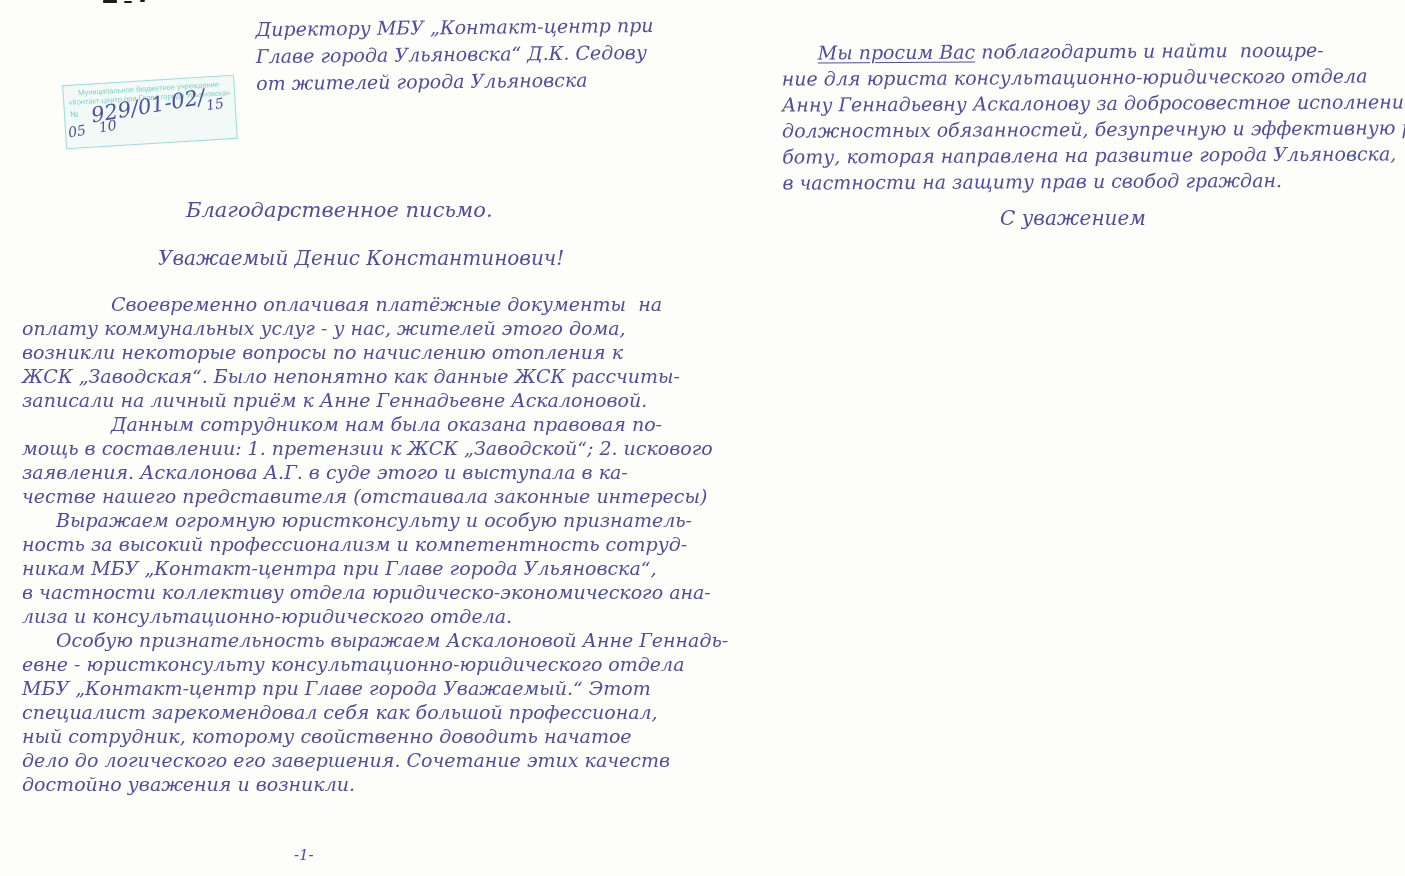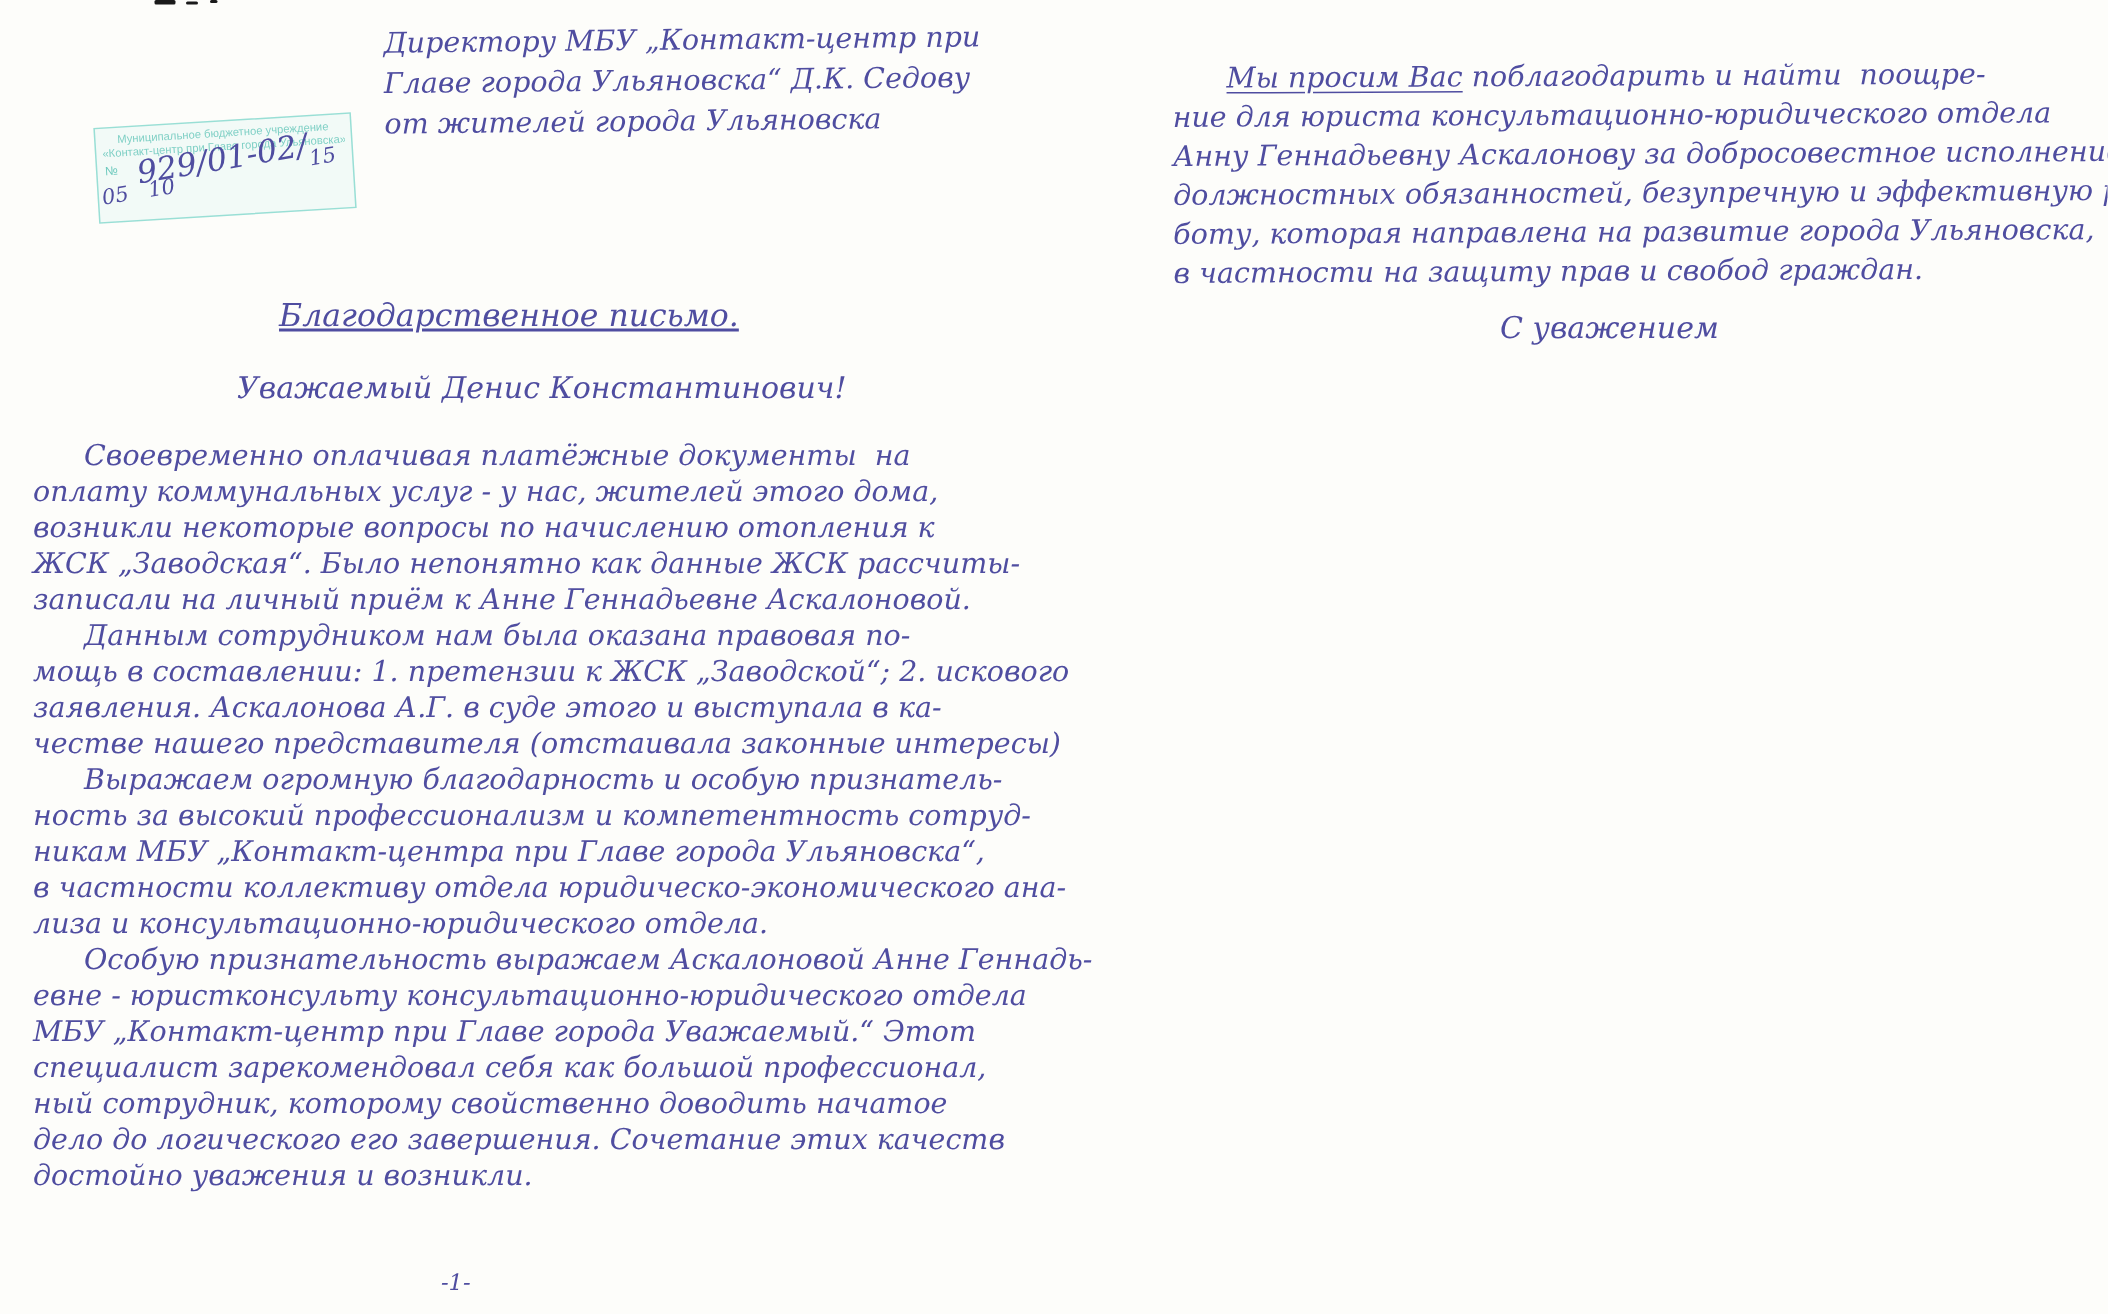--- a/index.html
+++ b/index.html
@@ -36,28 +36,28 @@
   .stamp-number{
     position:absolute;left:26px;top:12px;font-size:21px;
     transform:rotate(-6deg);white-space:pre;
   }
   .stamp-number .sub{font-size:14px;position:relative;top:7px;}
   .stamp-date{
     position:absolute;left:2px;top:36px;font-size:14px;
     transform:rotate(-6deg);white-space:pre;
   }
 
-  .title{position:absolute;left:186px;top:198px;font-size:21px;text-decoration:underline;}
+  .title{position:absolute;left:186px;top:198px;font-size:21px;}
   .salutation{position:absolute;left:158px;top:246px;font-size:20px;}
 
   .body-left{
     position:absolute;left:22px;top:292px;width:640px;
     font-size:19px;line-height:24px;
   }
-  .para .hw-line:first-child{padding-left:34px;}
+  .para .hw-line:first-child{padding-left:34px;text-align:right;}
 
   .page-number{position:absolute;left:294px;top:846px;font-size:15px;}
 
   .body-right{
     position:absolute;left:782px;top:38px;width:610px;
     font-size:19px;line-height:26px;transform:rotate(-0.3deg);
   }
   .first-line{white-space:pre;padding-left:36px;}
   .underlined{text-decoration:underline;text-underline-offset:3px;}
 
@@ -95,21 +95,21 @@
       <div class="hw-line">ЖСК „Заводская“. Было непонятно как данные ЖСК рассчиты-</div>
       <div class="hw-line">записали на личный приём к Анне Геннадьевне Аскалоновой.</div>
     </div>
   <div class="para">
       <div class="hw-line">Данным сотрудником нам была оказана правовая по-</div>
       <div class="hw-line">мощь в составлении: 1. претензии к ЖСК „Заводской“; 2. искового</div>
       <div class="hw-line">заявления. Аскалонова А.Г. в суде этого и выступала в ка-</div>
       <div class="hw-line">честве нашего представителя (отстаивала законные интересы)</div>
     </div>
   <div class="para">
-      <div class="hw-line">Выражаем огромную благодарность и особую признатель-</div>
+      <div class="hw-line">Выражаем огромную юристконсульту и особую признатель-</div>
       <div class="hw-line">ность за высокий профессионализм и компетентность сотруд-</div>
       <div class="hw-line">никам МБУ „Контакт-центра при Главе города Ульяновска“,</div>
       <div class="hw-line">в частности коллективу отдела юридическо-экономического ана-</div>
       <div class="hw-line">лиза и консультационно-юридического отдела.</div>
     </div>
   <div class="para">
       <div class="hw-line">Особую признательность выражаем Аскалоновой Анне Геннадь-</div>
       <div class="hw-line">евне - юристконсульту консультационно-юридического отдела</div>
       <div class="hw-line">МБУ „Контакт-центр при Главе города Уважаемый.“ Этот</div>
       <div class="hw-line">специалист зарекомендовал себя как большой профессионал,</div>

